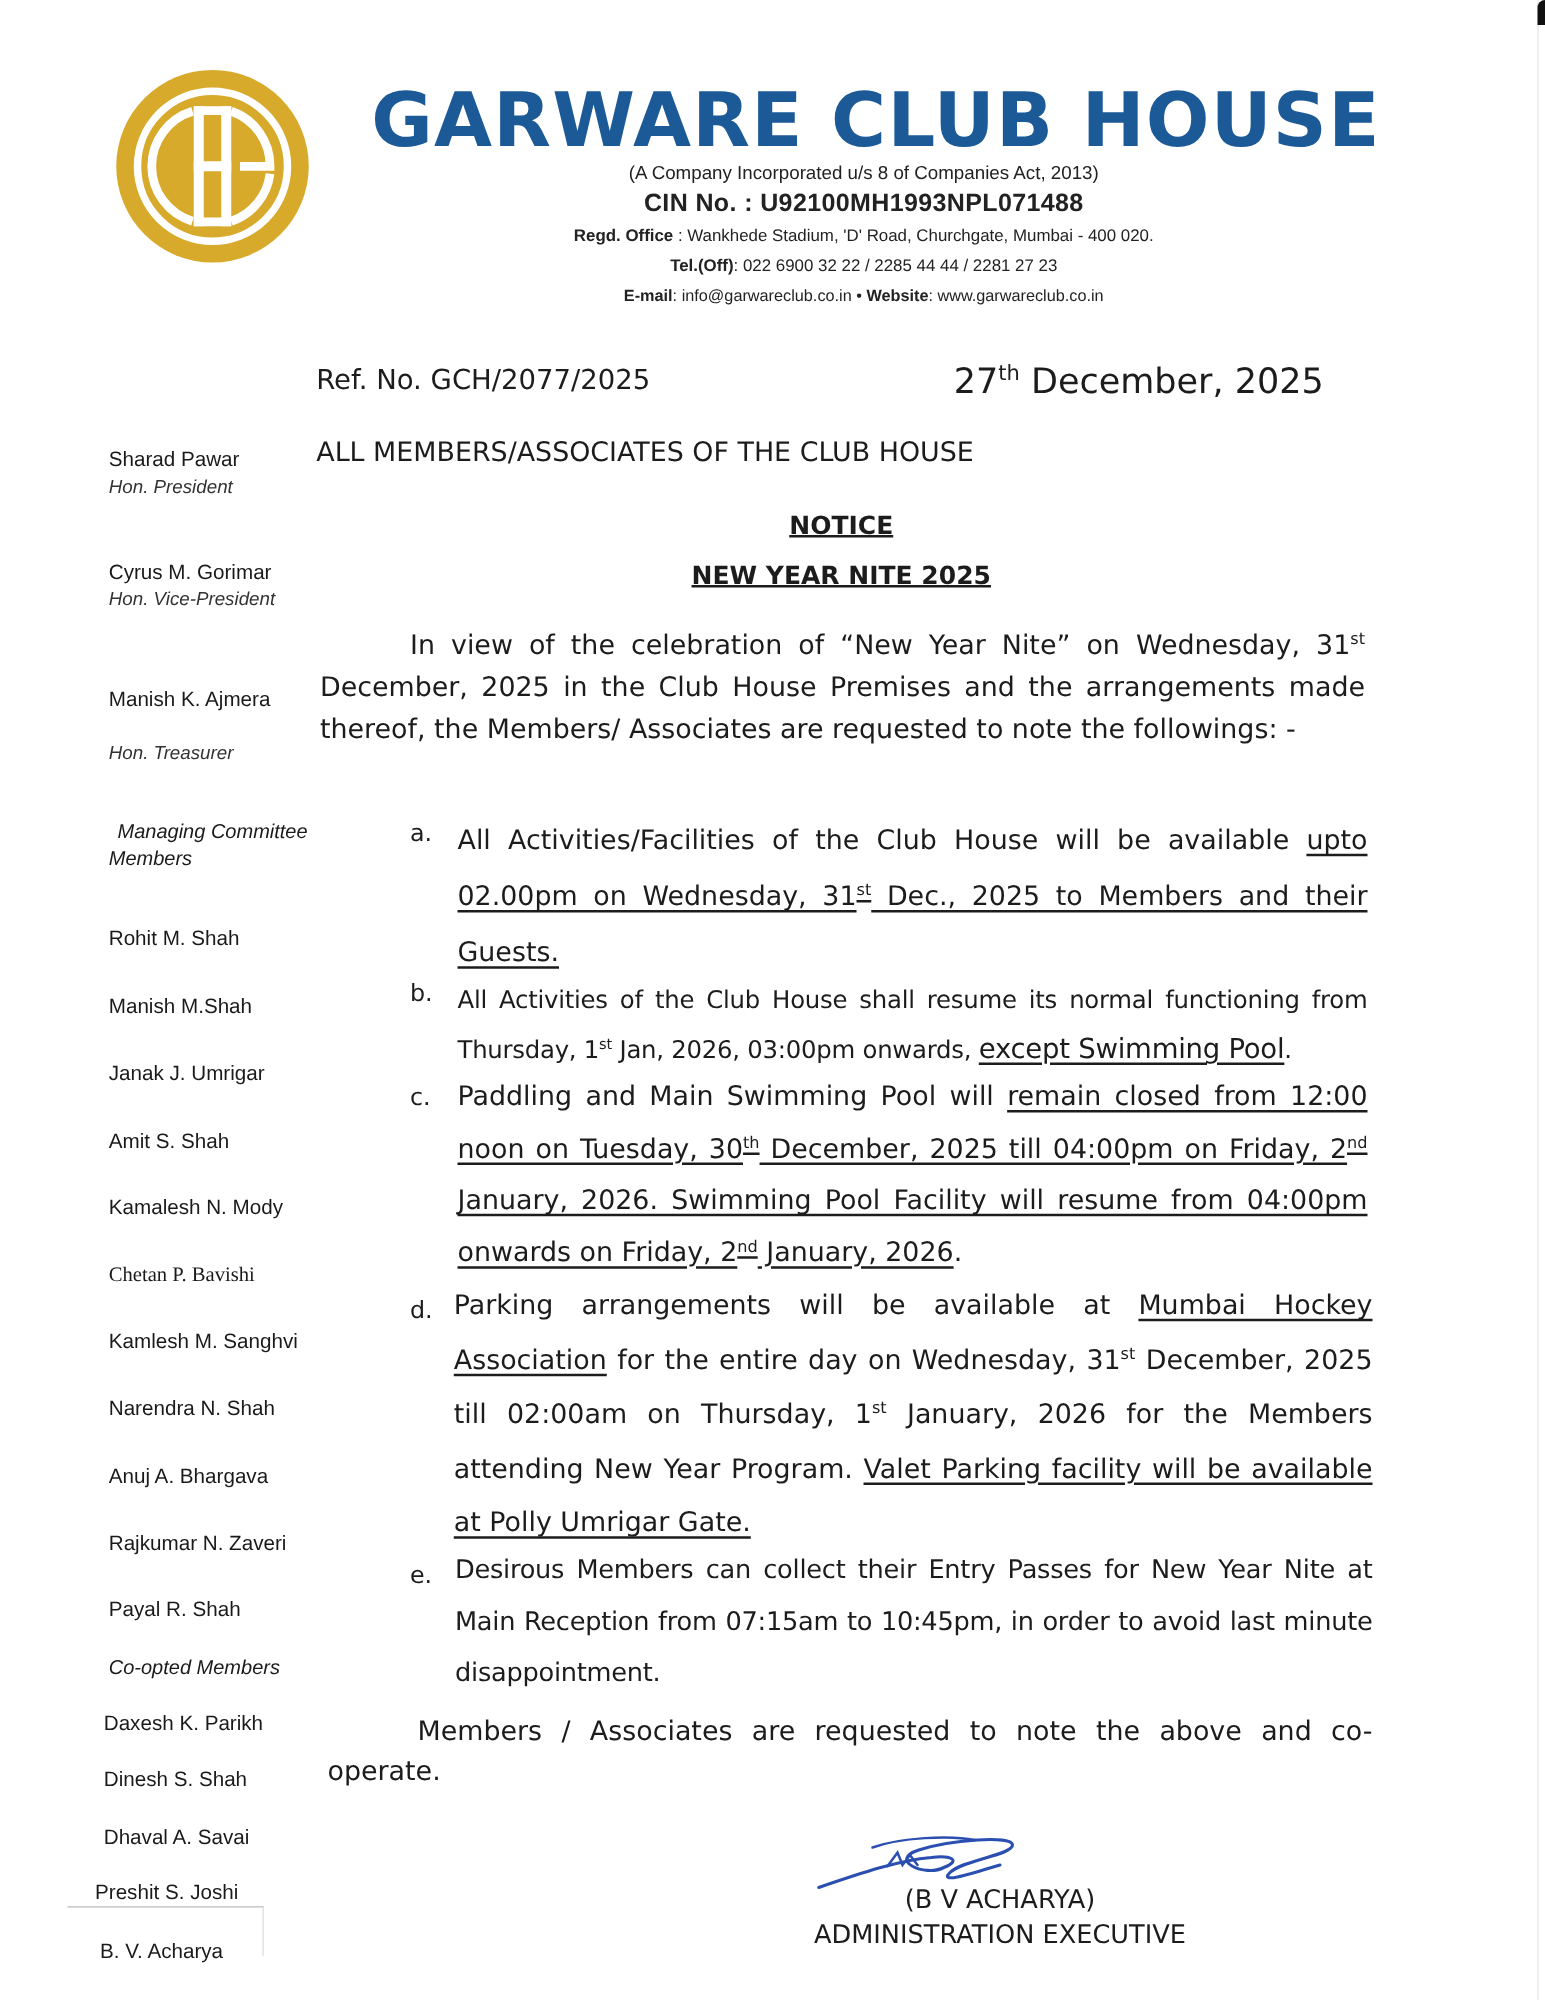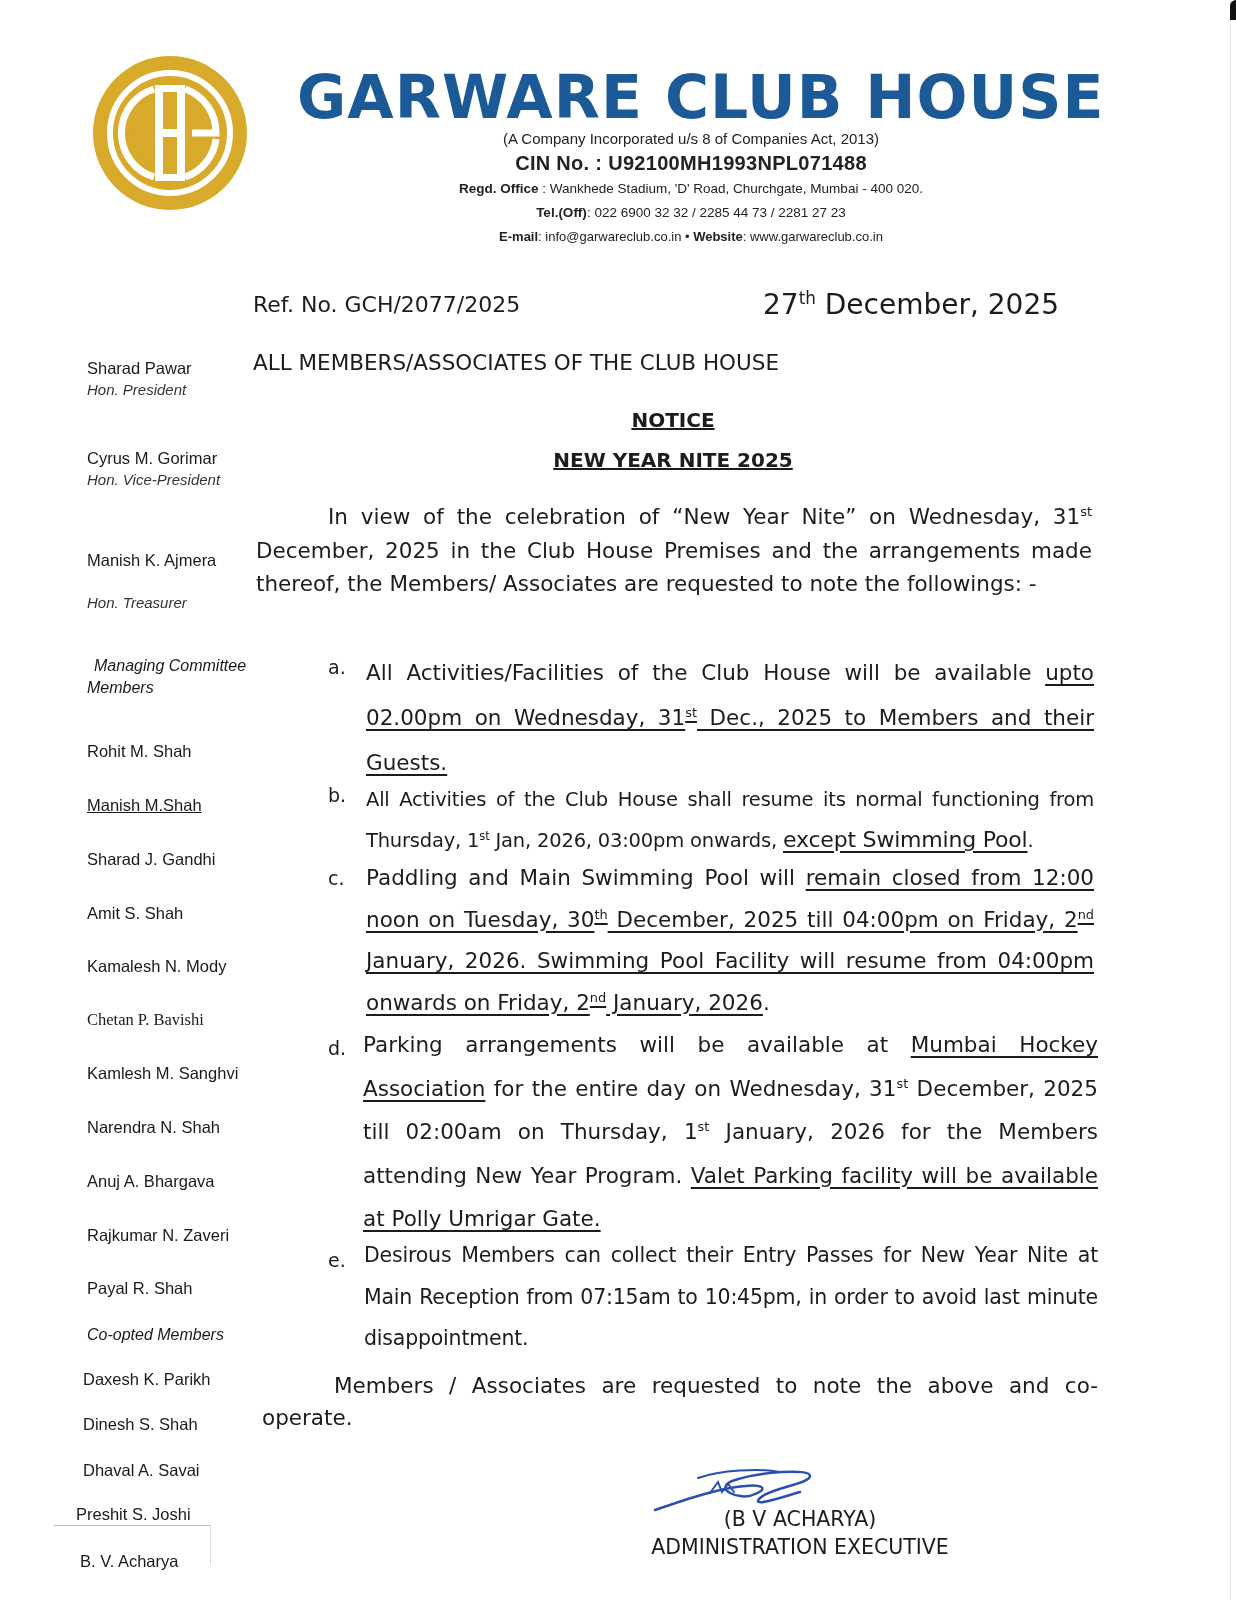--- a/index.html
+++ b/index.html
@@ -77,21 +77,21 @@
   <path d="M93 34 A46 46 0 0 1 124 78 L100 78" fill="none" stroke="#fff" stroke-width="7"></path>
   <path d="M93 122 A46 46 0 0 0 124 84" fill="none" stroke="#fff" stroke-width="7"></path>
   <rect x="63" y="30" width="30" height="7" fill="#fff"></rect>
   <rect x="63" y="119" width="30" height="7" fill="#fff"></rect>
 </svg>
 
 <div class="title">GARWARE CLUB HOUSE</div>
 <div class="sub sub-company">(A Company Incorporated u/s 8 of Companies Act, 2013)</div>
 <div class="sub sub-cin">CIN No. : U92100MH1993NPL071488</div>
 <div class="sub sub-office"><b>Regd. Office</b><span> : Wankhede Stadium, 'D' Road, Churchgate, Mumbai - 400 020.</span></div>
-<div class="sub sub-tel"><b>Tel.(Off)</b><span>: 022 6900 32 32 / 2285 44 73 / 2281 27 23</span></div>
+<div class="sub sub-tel"><b>Tel.(Off)</b><span>: 022 6900 32 22 / 2285 44 44 / 2281 27 23</span></div>
 <div class="sub sub-email"><b>E-mail</b><span>: info@garwareclub.co.in  • </span><b>Website</b><span>: www.garwareclub.co.in</span></div>
 
 <div class="body-text ref">Ref. No. GCH/2077/2025</div>
 <div class="body-text date"><span>27</span><sup>th</sup><span> December, 2025</span></div>
 <div class="body-text addressee">ALL MEMBERS/ASSOCIATES OF THE CLUB HOUSE</div>
 <div class="body-text notice">NOTICE</div>
 <div class="body-text event">NEW YEAR NITE 2025</div>
 
 <div class="para" style="top: 500px;">
   <span class="indent"></span><span>In view of the celebration of “New Year Nite” on Wednesday,</span>
@@ -142,22 +142,22 @@
   <div class="side side-role" style="top: 381px;">Hon. President</div>
   <div class="side side-name" style="top: 449px;">Cyrus M. Gorimar</div>
   <div class="side side-role" style="top: 471px;">Hon. Vice-President</div>
   <div class="side side-name" style="top: 551px;">Manish K. Ajmera</div>
   <div class="side side-role" style="top: 594px; text-align: center;">Hon. Treasurer</div>
 
   <div class="side side-heading" style="top: 657px; left: 94px;">Managing Committee</div>
   <div class="side side-heading" style="top: 679px;">Members</div>
 
   <div class="side side-name" style="top: 742px;">Rohit M. Shah</div>
-  <div class="side side-name" style="top: 796px; text-decoration: underline;">Manish M.Shah</div>
-  <div class="side side-name" style="top: 850px;">Sharad J. Gandhi</div>
+  <div class="side side-name" style="top: 796px;">Manish M.Shah</div>
+  <div class="side side-name" style="top: 850px;">Janak J. Umrigar</div>
   <div class="side side-name" style="top: 904px;">Amit S. Shah</div>
   <div class="side side-name" style="top: 957px;">Kamalesh N. Mody</div>
   <div class="side side-name" style="top: 1010px; font-family: Liberation Serif, serif;">Chetan P. Bavishi</div>
   <div class="side side-name" style="top: 1064px;">Kamlesh M. Sanghvi</div>
   <div class="side side-name" style="top: 1118px;">Narendra N. Shah</div>
   <div class="side side-name" style="top: 1172px;">Anuj A. Bhargava</div>
   <div class="side side-name" style="top: 1226px;">Rajkumar N. Zaveri</div>
   <div class="side side-name" style="top: 1279px;">Payal R. Shah</div>
 
   <div class="side side-heading" style="top: 1326px;">Co-opted Members</div>

